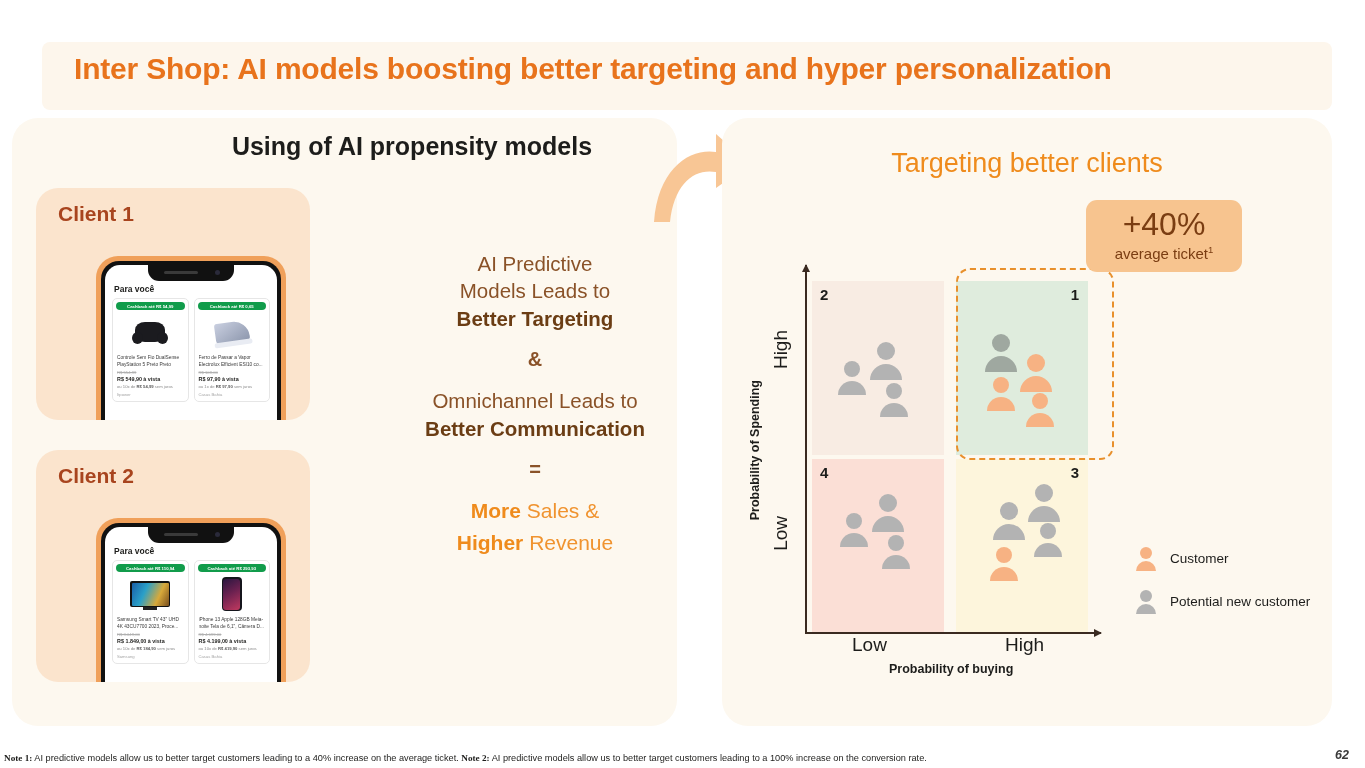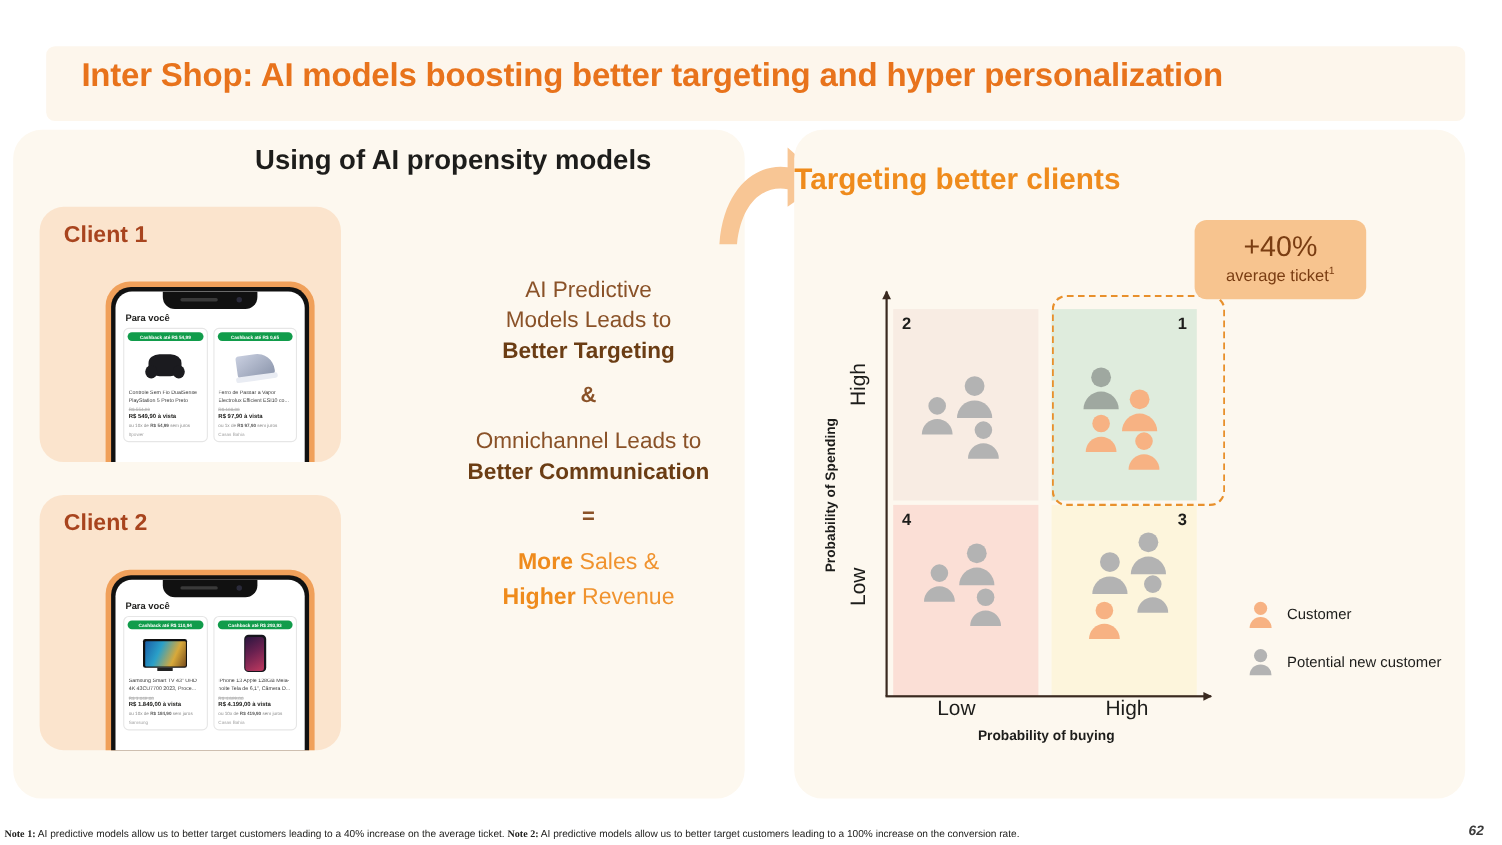--- a/index.html
+++ b/index.html
@@ -109,22 +109,22 @@
 
   
   .arrow-wrap{position:absolute;left:632px;top:122px;width:130px;height:110px;}
 
   
   .right-panel{
     position:absolute;left:722px;top:118px;width:610px;height:608px;
     background:#fdf8ef;border-radius:26px;
   }
   .right-title{
-    position:absolute;left:722px;top:148px;width:610px;
-    font-size:27px;color:#ef8b1c;font-weight:700;
+    position:absolute;left:722px;top:148px;width:610px;text-align:center;
+    font-size:27px;color:#ef8b1c;font-weight:400;
   }
 
   
   .matrix{position:absolute;left:812px;top:281px;width:276px;height:352px;}
   .quad{position:absolute;width:132px;height:174px;}
   .q2{left:0;top:0;background:#f8ece3;}
   .q1{left:144px;top:0;background:#dfecdd;}
   .q4{left:0;top:178px;background:#fbdfd6;}
   .q3{left:144px;top:178px;background:#fdf5dc;}
   .qnum{position:absolute;font-size:15px;font-weight:700;color:#1d1d1b;}
@@ -155,21 +155,21 @@
   .xtitle{position:absolute;left:889px;top:662px;font-size:12.5px;font-weight:700;color:#1d1d1b;}
 
   
   .badge{
     position:absolute;background:#f7c48f;border-radius:11px;
     display:flex;flex-direction:column;align-items:center;justify-content:center;
     color:#7a3d12;
   }
   .badge.b1{left:1086px;top:200px;width:156px;height:72px;}
   .badge.b2{left:1120px;top:297px;width:146px;height:70px;}
-  .badge .big{font-size:26px;font-weight:400;line-height:1.05;}
+  .badge .big{font-size:32px;font-weight:400;line-height:1.05;}
   .badge .sml{font-size:15px;line-height:1.25;margin-top:2px;}
   .badge sup{font-size:9.5px;}
 
   
   .legend{position:absolute;left:1134px;top:545px;width:190px;}
   .leg-row{display:flex;align-items:center;gap:12px;margin-bottom:17px;}
   .leg-txt{font-size:13.5px;color:#1d1d1b;white-space:nowrap;}
 
   
   .footnote{

